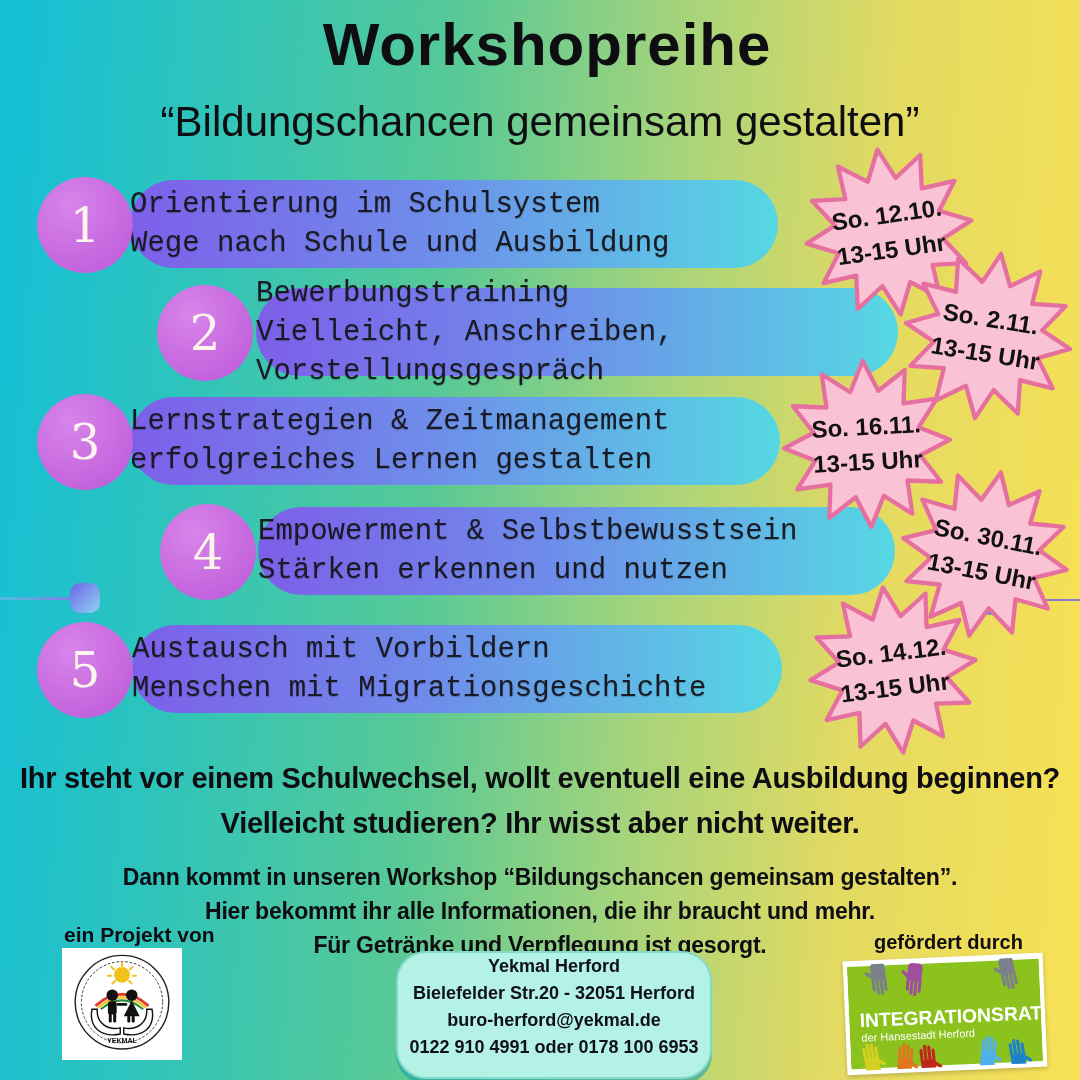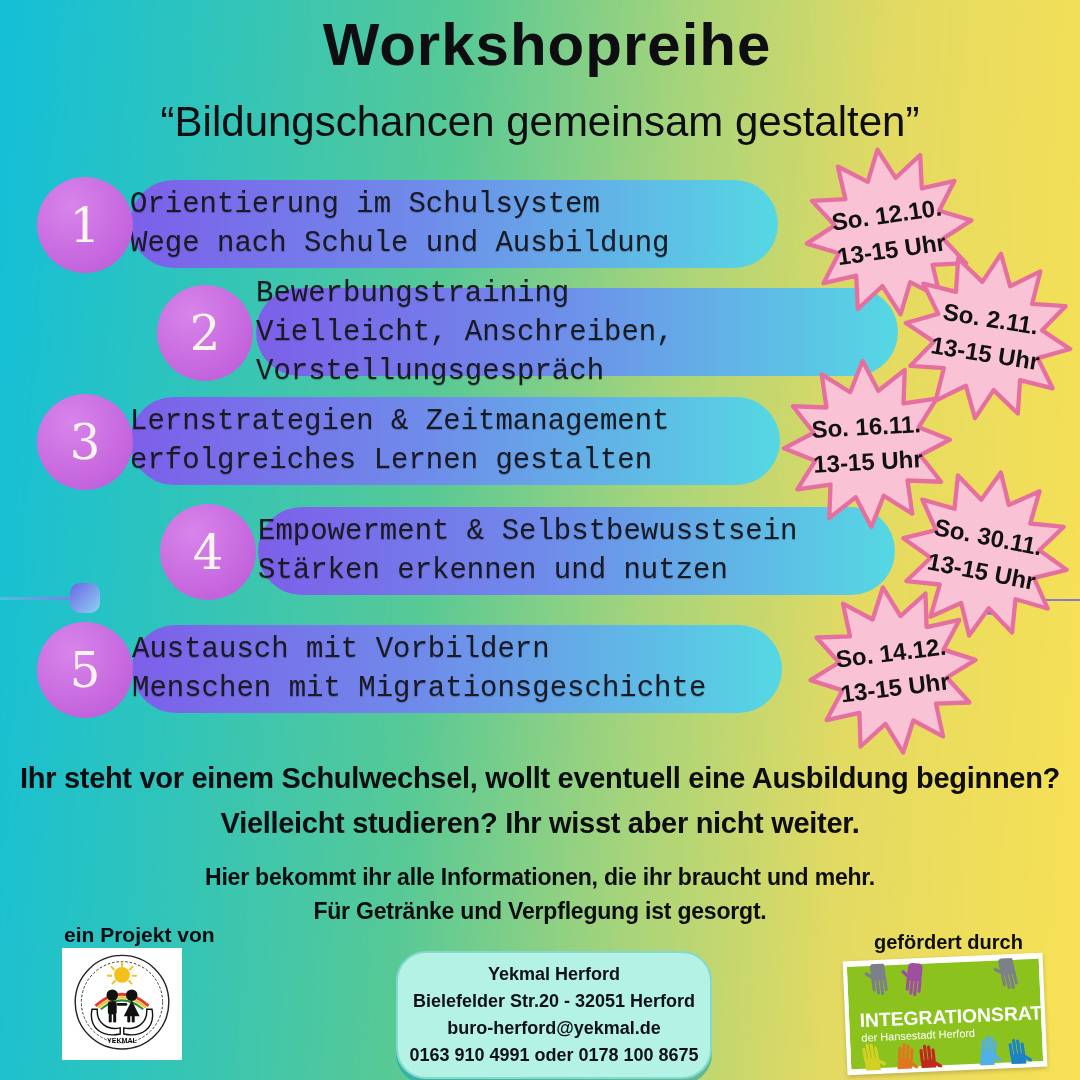--- a/index.html
+++ b/index.html
@@ -45,21 +45,21 @@
   
   .question{top:756px;left:0;width:100%;text-align:center;font-size:29px;font-weight:800;line-height:45px;letter-spacing:-0.3px;}
   .info{top:860px;left:0;width:100%;text-align:center;font-size:23px;font-weight:700;line-height:34px;letter-spacing:-0.2px;}
   
   .project-label{left:64px;top:923px;font-size:21px;font-weight:700;}
   .funded-label{left:874px;top:931px;font-size:20px;font-weight:700;}
   .yekmal-box{left:62px;top:948px;width:120px;height:112px;background:#ffffff;display:flex;align-items:center;justify-content:center;}
   .contact-box{
     left:396px;top:951px;width:312px;height:124px;border-radius:30px;
     background:#b4f2e5;border:2px solid #84d8cc;box-shadow:0 5px 0 rgba(16,160,175,0.55);
-    display:flex;flex-direction:column;align-items:center;justify-content:center;
+    display:flex;flex-direction:column;align-items:center;
     font-size:18px;font-weight:700;line-height:27px;color:#101018;white-space:nowrap;
   }
   .intr-card{left:845px;top:957px;width:192px;height:106px;background:#ffffff;padding:4px;transform:rotate(-2.5deg);box-shadow:0 2px 4px rgba(0,0,0,0.2);}
   .intr-card svg{display:block;width:100%;height:100%;}
 </style>
 </head>
 <body>
 
 <div class="poster">
 
@@ -160,20 +160,21 @@
       <div>So. 14.12.</div>
       <div>13-15 Uhr</div>
     </div>
   </div>
 
   <div class="abs question">
     <div>Ihr steht vor einem Schulwechsel, wollt eventuell eine Ausbildung beginnen?</div>
     <div>Vielleicht studieren? Ihr wisst aber nicht weiter.</div>
   </div>
   <div class="abs info">
+    <div>Dann kommt in unseren Workshop “Bildungschancen gemeinsam gestalten”.</div>
     <div>Hier bekommt ihr alle Informationen, die ihr braucht und mehr.</div>
     <div>Für Getränke und Verpflegung ist gesorgt.</div>
   </div>
 
   <div class="abs project-label">ein Projekt von</div>
   <div class="abs yekmal-box">
     <svg viewBox="0 0 120 120" width="112" height="106">
       <circle cx="60" cy="58" r="53" fill="#ffffff" stroke="#222" stroke-width="1.6"></circle>
       <circle cx="60" cy="58" r="46" fill="none" stroke="#222" stroke-width="1" stroke-dasharray="3 2"></circle>
       <circle cx="60" cy="27" r="9" fill="#f2c11c"></circle>
@@ -203,21 +204,21 @@
       <path d="M26,66 C22,88 38,98 58,94 L58,87 C44,90 31,82 32,66 Z" fill="#fff" stroke="#111" stroke-width="1.6"></path>
       <path d="M94,66 C98,88 82,98 62,94 L62,87 C76,90 89,82 88,66 Z" fill="#fff" stroke="#111" stroke-width="1.6"></path>
       <text x="60" y="104" text-anchor="middle" font-size="8" font-weight="bold" fill="#111" font-family="Liberation Sans, sans-serif">YEKMAL</text>
     </svg>
   </div>
 
   <div class="abs contact-box">
     <div>Yekmal Herford</div>
     <div>Bielefelder Str.20 - 32051 Herford</div>
     <div>buro-herford@yekmal.de</div>
-    <div>0163 910 4991 oder 0178 100 8675</div>
+    <div>0122 910 4991 oder 0178 100 6953</div>
   </div>
 
   <div class="abs funded-label">gefördert durch</div>
   <div class="abs intr-card">
     <svg viewBox="0 0 184 98">
       <defs>
         <g id="hand">
           <rect x="-7" y="-2" width="14" height="17" rx="4"></rect>
           <rect x="-7.2" y="-13" width="3" height="14" rx="1.5"></rect>
           <rect x="-3.4" y="-16.5" width="3" height="17" rx="1.5"></rect>

